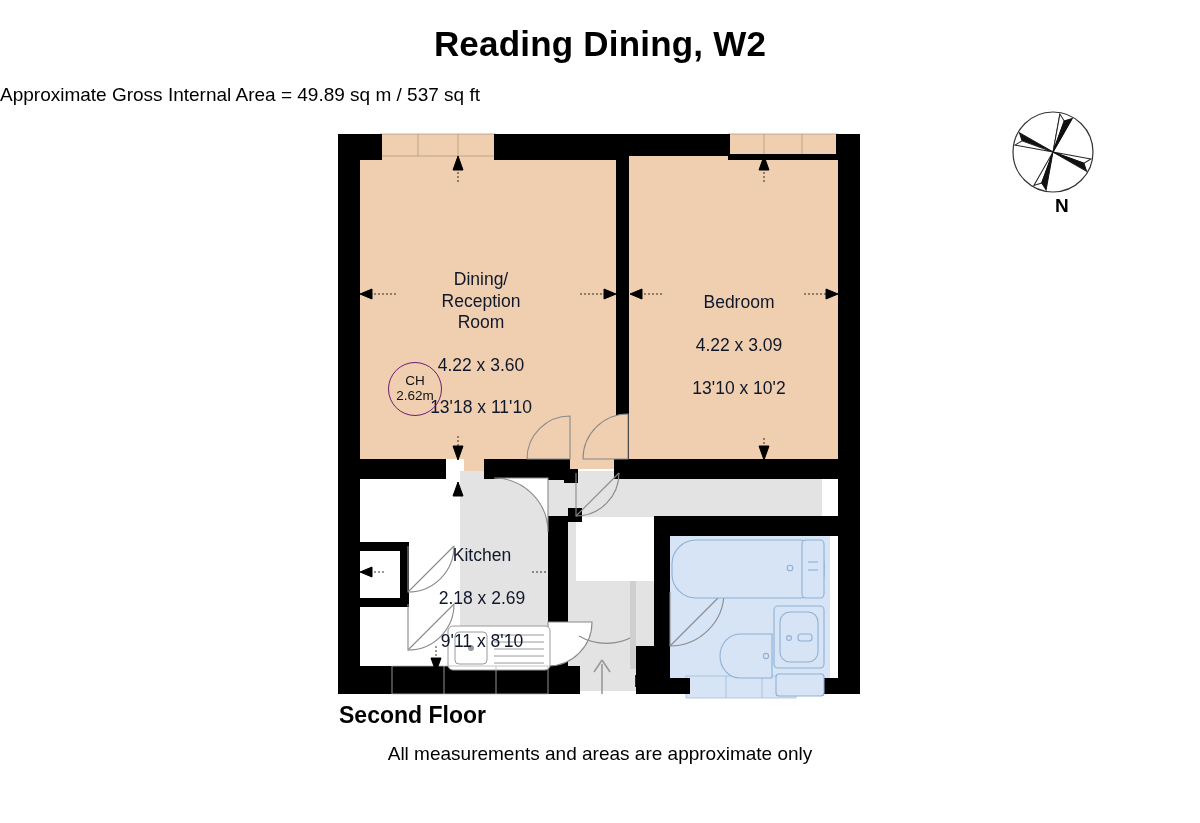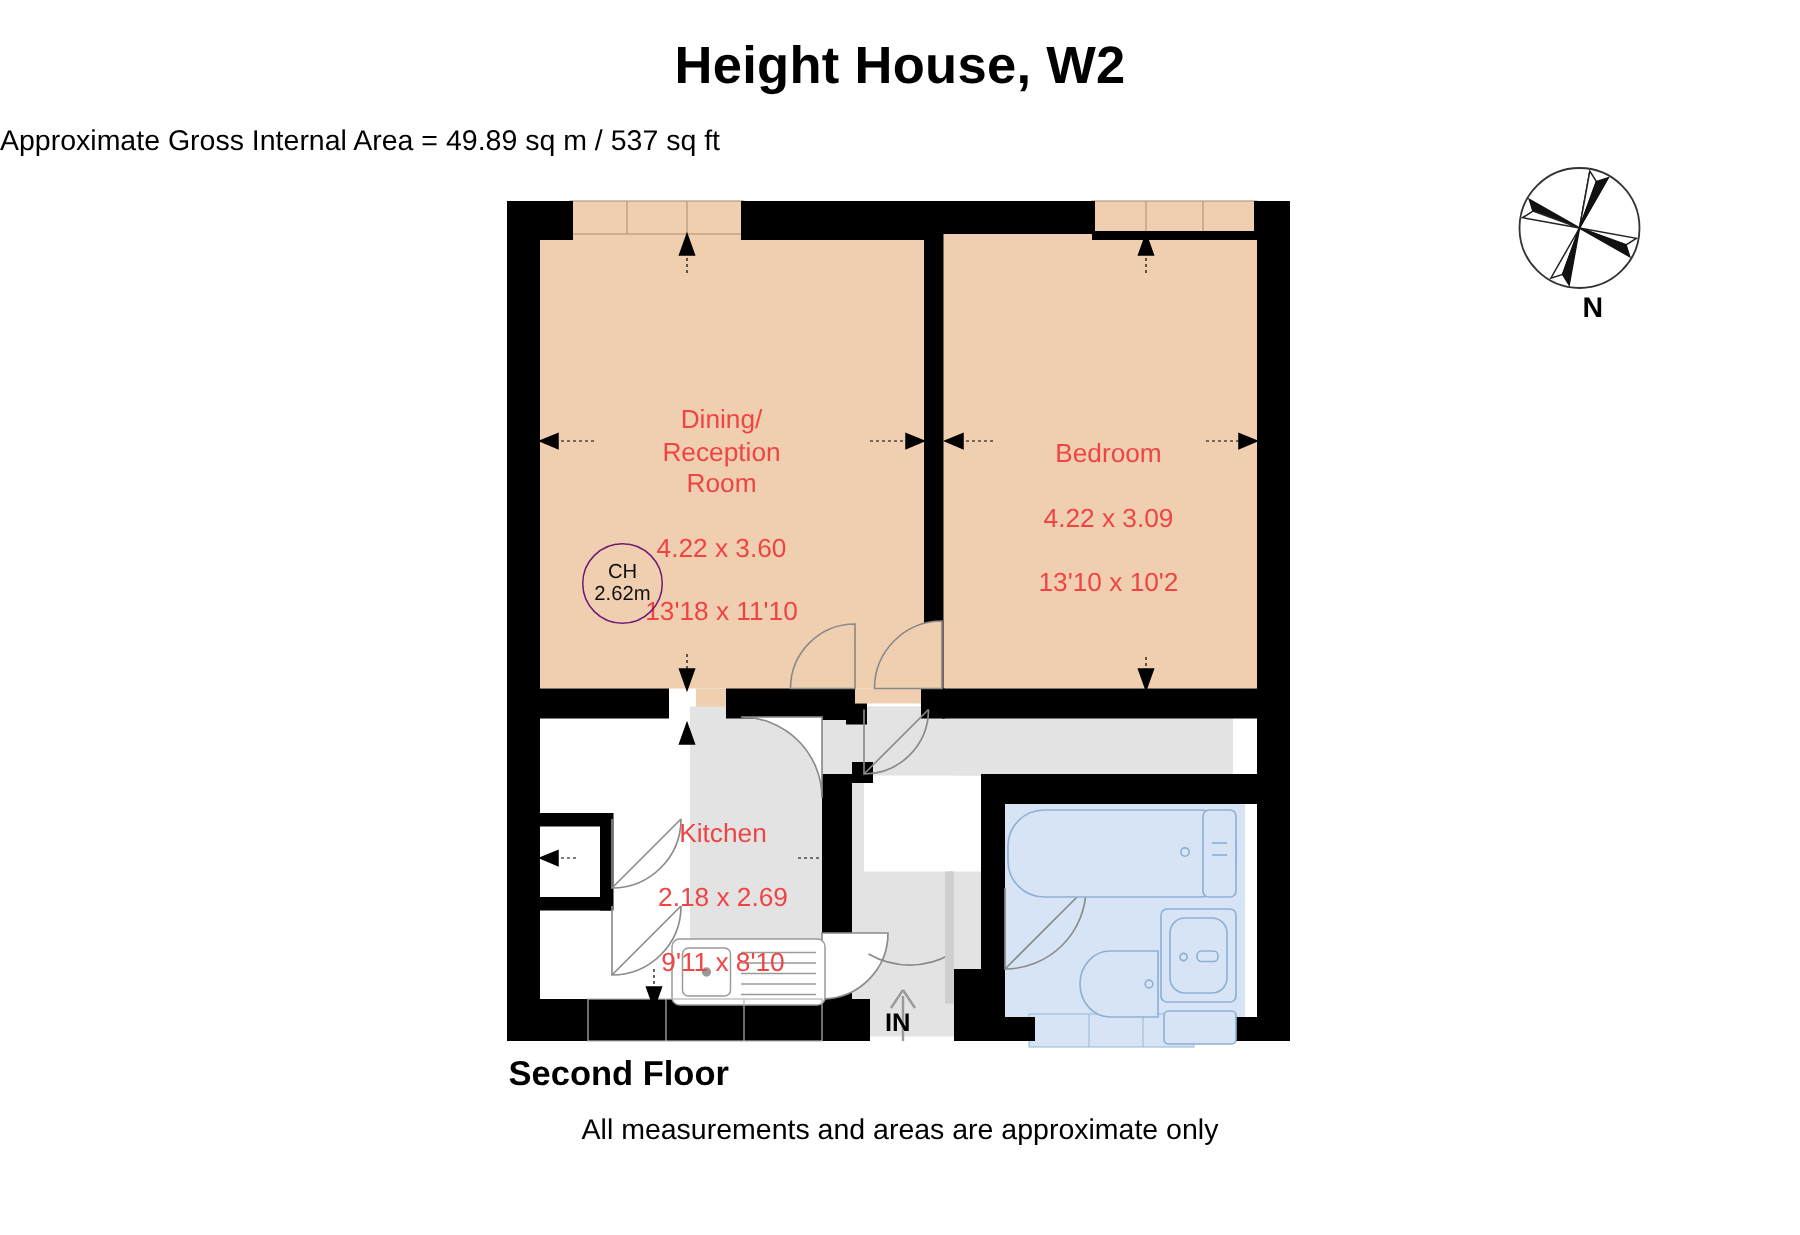--- a/index.html
+++ b/index.html
@@ -37,37 +37,37 @@
   #compass{left:1005px;top:107px;width:100px;height:115px;}
   #compass .n-label{
     position:absolute;left:50px;top:88px;font-size:19px;font-weight:bold;
   }
 
   
   #floorplan{left:336px;top:126px;width:530px;height:572px;}
 
   .room-label{
     position:absolute;text-align:center;font-size:17.5px;line-height:1.22;
-    color:#ef4444;white-space:pre-line;
+    color:#0f172a;white-space:pre-line;
   }
   .ch-badge{
     position:absolute;border:1px solid #701a75;border-radius:50%;
     width:52px;height:52px;display:flex;flex-direction:column;
     align-items:center;justify-content:center;
     font-size:13.5px;line-height:1.1;color:#111;
   }
   #in-label{
-    position:absolute;font-size:17px;font-weight:bold;
+    position:absolute;font-size:17px;font-weight:bold;margin-left:44px;
   }
   svg{display:block;overflow:visible;}
 </style>
 </head>
 <body>
 
-<div class="abs" id="plan-title">Height House, W2</div>
+<div class="abs" id="plan-title">Reading Dining, W2</div>
 
 <div class="abs" id="plan-subtitle">Approximate Gross Internal Area = 49.89 sq m /  537 sq ft</div>
 
 <div class="abs" id="key-block">
 </div>
 
 <div class="abs" id="compass">
   <svg width="100" height="100" viewBox="0 0 100 100">
     <circle cx="48" cy="45" r="40" fill="#ffffff" stroke="#333" stroke-width="1.2"></circle>
 

